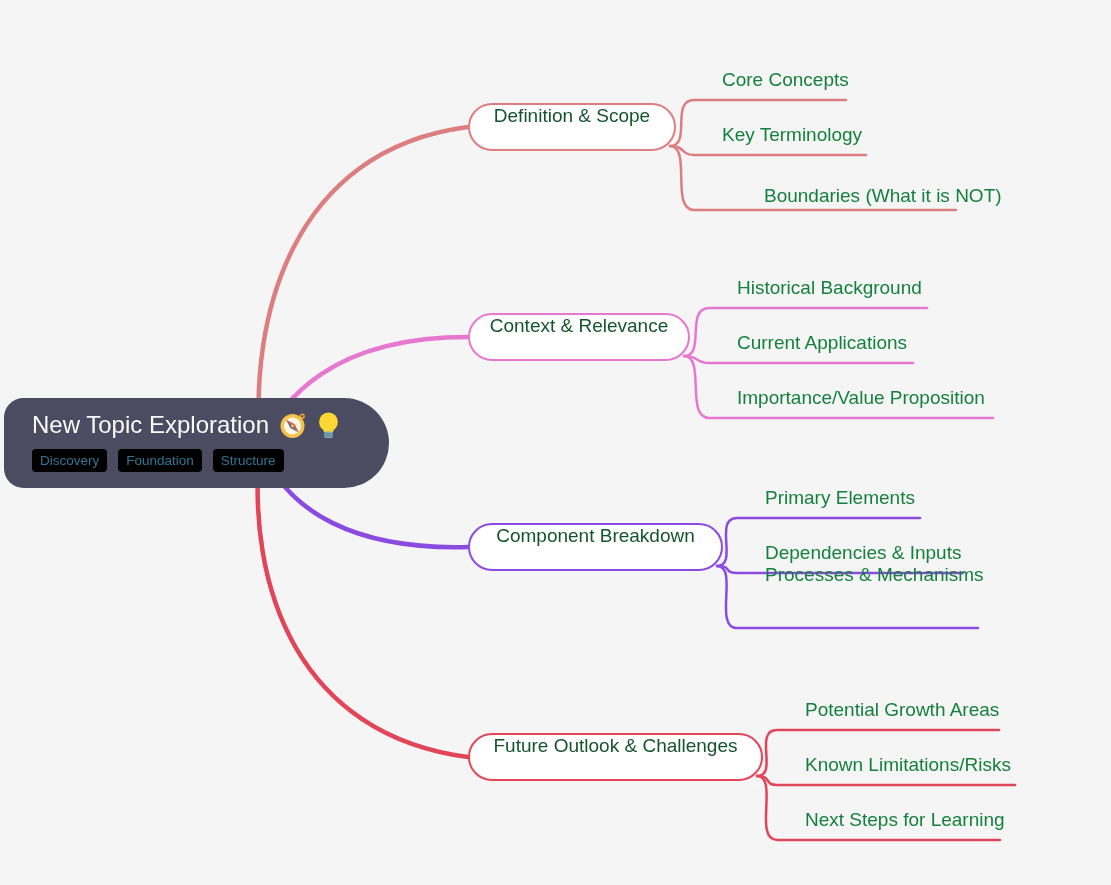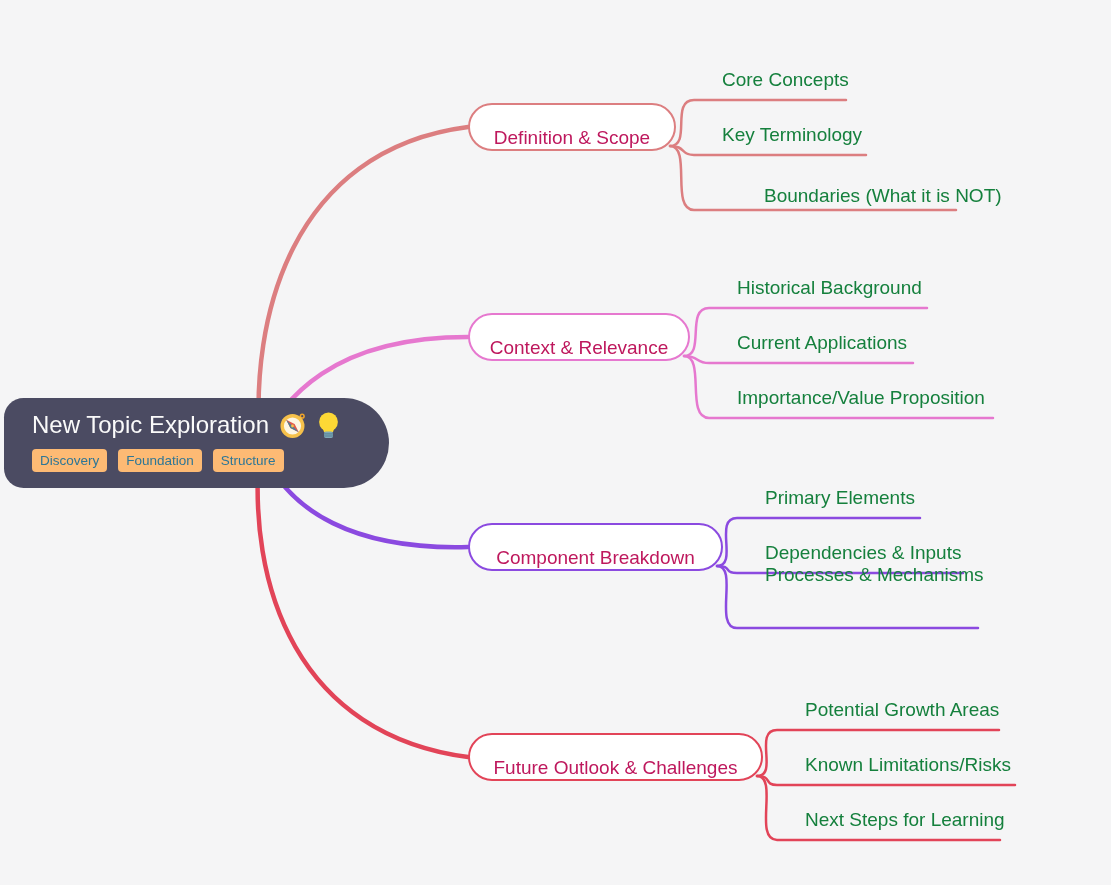--- a/index.html
+++ b/index.html
@@ -46,40 +46,40 @@
     line-height: 32px;
     white-space: nowrap;
   }
   .root-title svg { flex: 0 0 auto; }
   .tags {
     display: flex;
     gap: 11px;
     margin-top: 8px;
   }
   .tag {
-    background: #fdba74;
+    background: #000000;
     color: #2e7696;
     font-size: 13.5px;
     line-height: 17px;
     padding: 3px 8px;
     border-radius: 4px;
     white-space: nowrap;
   }
 
   .pill {
     position: absolute;
     height: 48px;
     box-sizing: border-box;
     background: #ffffff;
     border-radius: 24px;
     display: flex;
-    align-items: flex-end;
+    align-items: flex-start;
     justify-content: center;
     font-size: 19px;
-    color: #be185d;
+    color: #14532d;
     white-space: nowrap;
     cursor: pointer;
   }
   .pill.b1 { left: 468px; top: 103px; width: 208px; border: 2.5px solid #dc7e80; }
   .pill.b2 { left: 468px; top: 313px; width: 222px; border: 2.5px solid #e678cf; }
   .pill.b3 { left: 468px; top: 523px; width: 255px; border: 2.5px solid #8b4ae0; }
   .pill.b4 { left: 468px; top: 733px; width: 295px; border: 2.5px solid #e24458; }
 
   .leaf {
     position: absolute;

